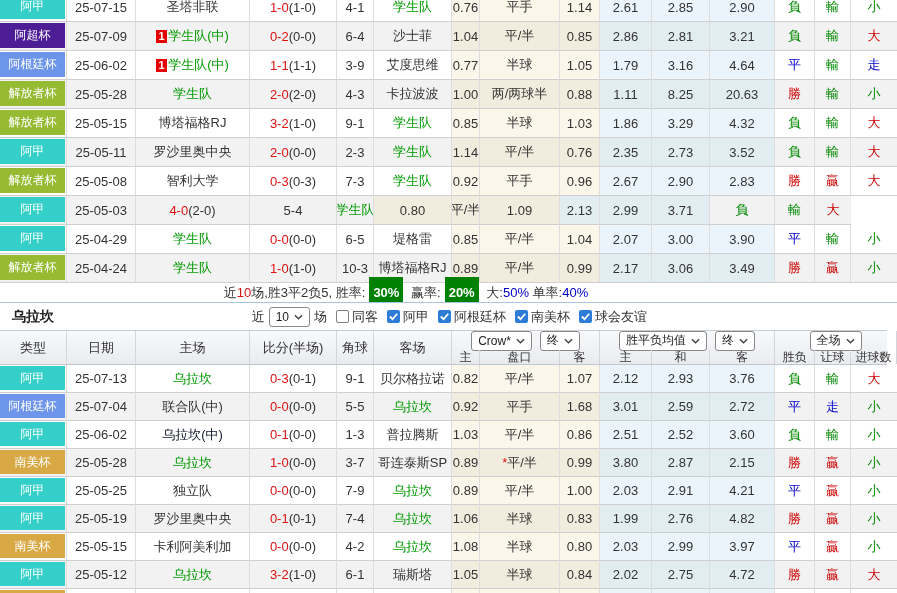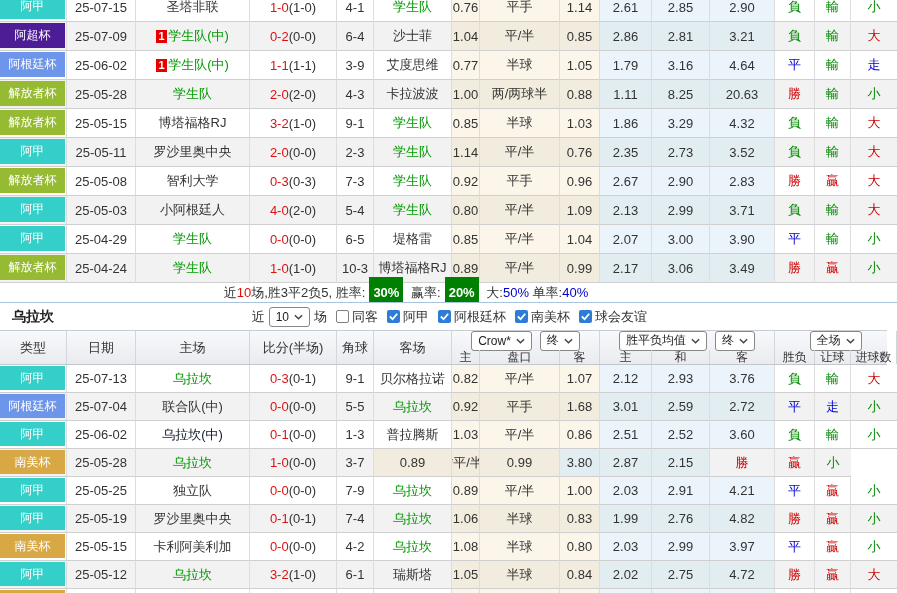--- a/index.html
+++ b/index.html
@@ -286,23 +286,20 @@
         <div class="cell c-avg">2.83</div>
         <div class="cell" style="color: rgb(204, 0, 0);">勝</div>
         <div class="cell" style="color: rgb(204, 0, 0);">贏</div>
         <div class="cell" style="color: rgb(204, 0, 0);">大</div>
       </div>
       <div class="trow odd">
         <div class="cell c-type">
           <span class="badge" style="background: rgb(51, 207, 200);">阿甲</span>
         </div>
         <div class="cell">25-05-03</div>
-        <div class="cell">
-          <span>小阿根廷人</span>
-        </div>
         <div class="cell">
           <span style="color: rgb(221, 17, 17);">4-0</span>
           <span>(2-0)</span>
         </div>
         <div class="cell">5-4</div>
         <div class="cell">
           <span style="color: rgb(0, 153, 0);">学生队</span>
         </div>
         <div class="cell c-crow">
           <span>0.80</span>
@@ -591,20 +588,23 @@
         </div>
         <div class="cell">25-05-28</div>
         <div class="cell">
           <span style="color: rgb(0, 153, 0);">乌拉坎</span>
         </div>
         <div class="cell">
           <span style="color: rgb(221, 17, 17);">1-0</span>
           <span>(0-0)</span>
         </div>
         <div class="cell">3-7</div>
+        <div class="cell">
+          <span>哥连泰斯SP</span>
+        </div>
         <div class="cell c-crow">
           <span>0.89</span>
         </div>
         <div class="cell c-crow">
           <span style="color: rgb(221, 17, 17);">*</span>
           <span>平/半</span>
         </div>
         <div class="cell c-crow">
           <span>0.99</span>
         </div>

